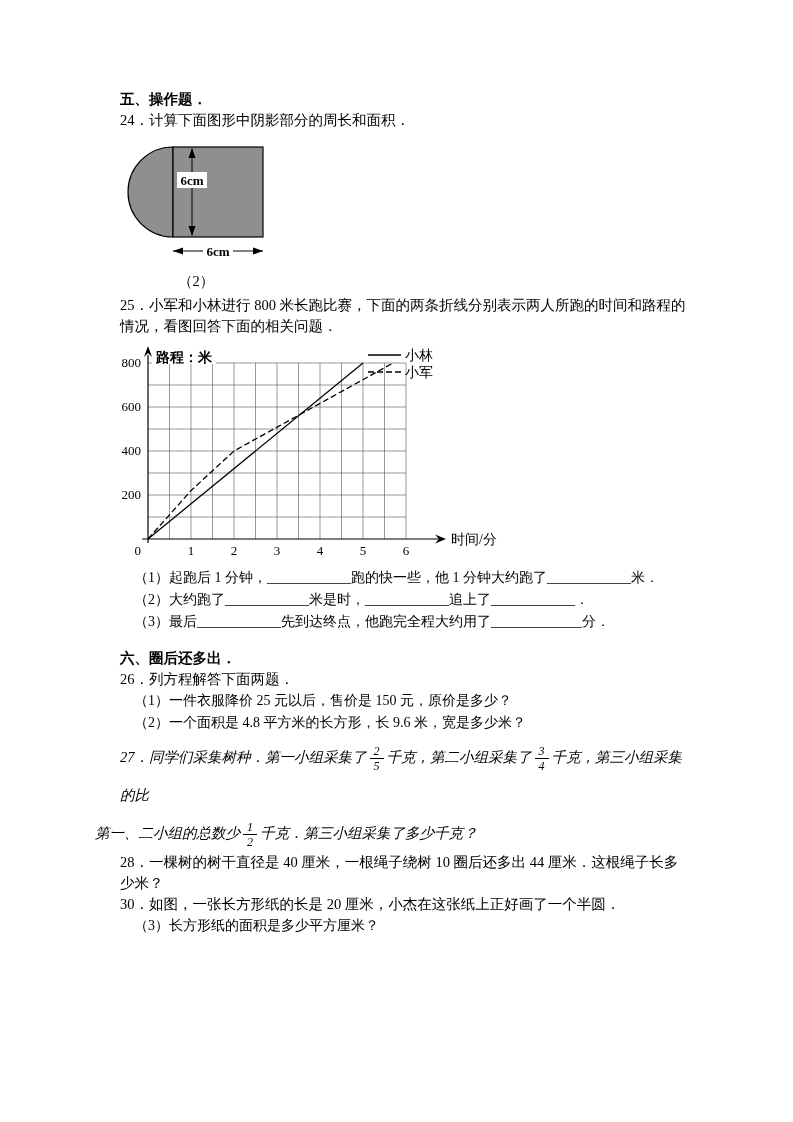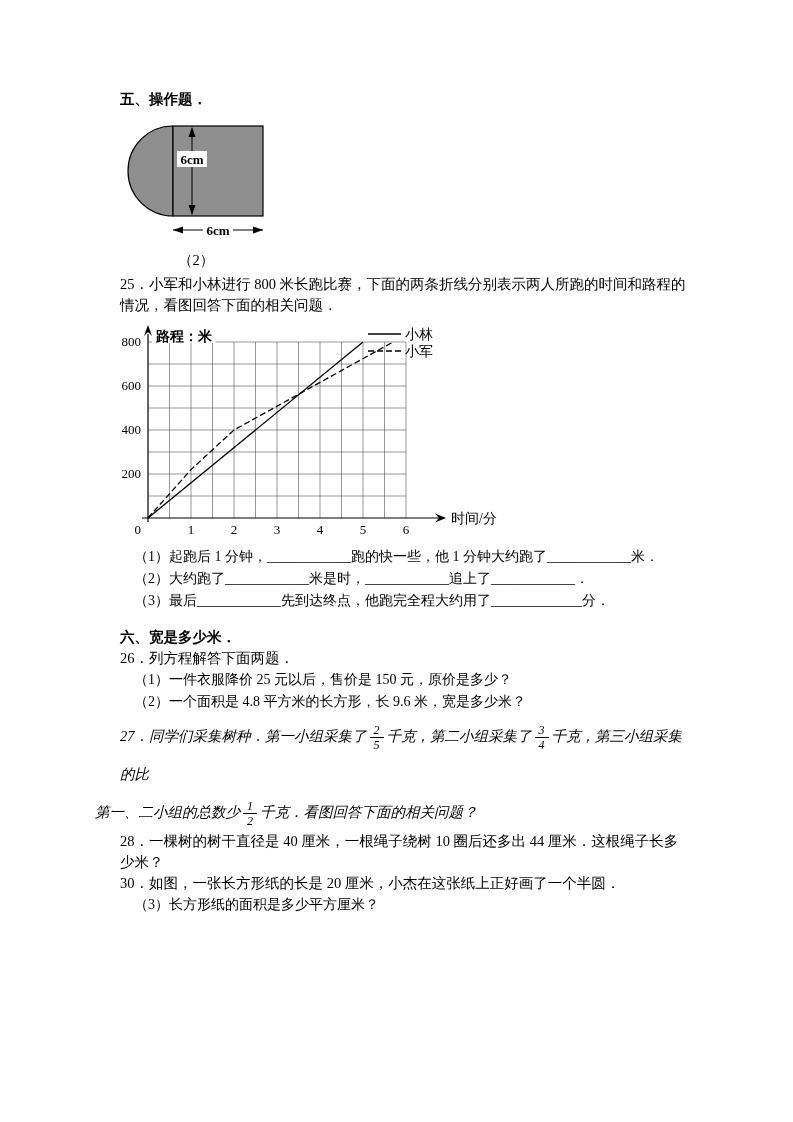--- a/index.html
+++ b/index.html
@@ -32,20 +32,21 @@
 
   svg text { font-family:"Liberation Serif","DejaVu Serif",serif; }
 </style>
 </head>
 <body>
 
 <div class="page">
 
   <div class="section-title">五、操作题．</div>
 
+  <div class="q-text">24．计算下面图形中阴影部分的周长和面积．</div>
 
   <div class="fig-row">
 
 
     <div>
       <svg width="142" height="126">
         <path d="M 48 6 A 45 45 0 0 0 48 96 Z" fill="#8f8f8f" stroke="#000" stroke-width="1.2"></path>
         <rect x="48" y="6" width="90" height="90" fill="#8f8f8f" stroke="#000" stroke-width="1.2"></rect>
         <line x1="67" y1="8" x2="67" y2="94" stroke="#000" stroke-width="1"></line>
         <path d="M 67 7 l -3.5 10 h 7 Z" fill="#000"></path>
@@ -111,31 +112,31 @@
         <text x="307" y="17" font-size="14">小林</text>
         <line x1="270" y1="29" x2="303" y2="29" stroke="#000" stroke-width="1.3" stroke-dasharray="6,3"></line>
         <text x="307" y="34" font-size="14">小军</text>
       </svg>
   </div>
 
   <div class="q-sub blanks">（1）起跑后 1 分钟，____________跑的快一些，他 1 分钟大约跑了____________米．</div>
   <div class="q-sub blanks">（2）大约跑了____________米是时，____________追上了____________．</div>
   <div class="q-sub blanks">（3）最后____________先到达终点，他跑完全程大约用了_____________分．</div>
 
-  <div class="section-title" style="margin-top:14px;">六、宽是多少米．</div>
+  <div class="section-title" style="margin-top:14px;">六、圈后还多出．</div>
 
   <div class="q-text">26．列方程解答下面两题．</div>
   <div class="q-sub">（1）一件衣服降价 25 元以后，售价是 150 元，原价是多少？</div>
   <div class="q-sub">（2）一个面积是 4.8 平方米的长方形，长 9.6 米，宽是多少米？</div>
 
   <div class="q27-line" style="margin-top:4px;">
     <span>27．同学们采集树种．第一小组采集了</span><span class="frac"><span class="fnum">2</span><span class="fden">5</span></span><span>千克，第二小组采集了</span><span class="frac"><span class="fnum">3</span><span class="fden">4</span></span><span>千克，第三小组采集的比</span>
   </div>
   <div class="q27-line q27-line2">
-    <span>第一、二小组的总数少</span><span class="frac"><span class="fnum">1</span><span class="fden">2</span></span><span>千克．看图回答下面的相关问题？</span>
+    <span>第一、二小组的总数少</span><span class="frac"><span class="fnum">1</span><span class="fden">2</span></span><span>千克．第三小组采集了多少千克？</span>
   </div>
 
   <div class="q-text">28．一棵树的树干直径是 40 厘米，一根绳子绕树 10 圈后还多出 44 厘米．这根绳子长多少米？</div>
 
 
   <div class="q-text">30．如图，一张长方形纸的长是 20 厘米，小杰在这张纸上正好画了一个半圆．</div>
   <div class="q-sub">（3）长方形纸的面积是多少平方厘米？</div>
 
 </div>
 

